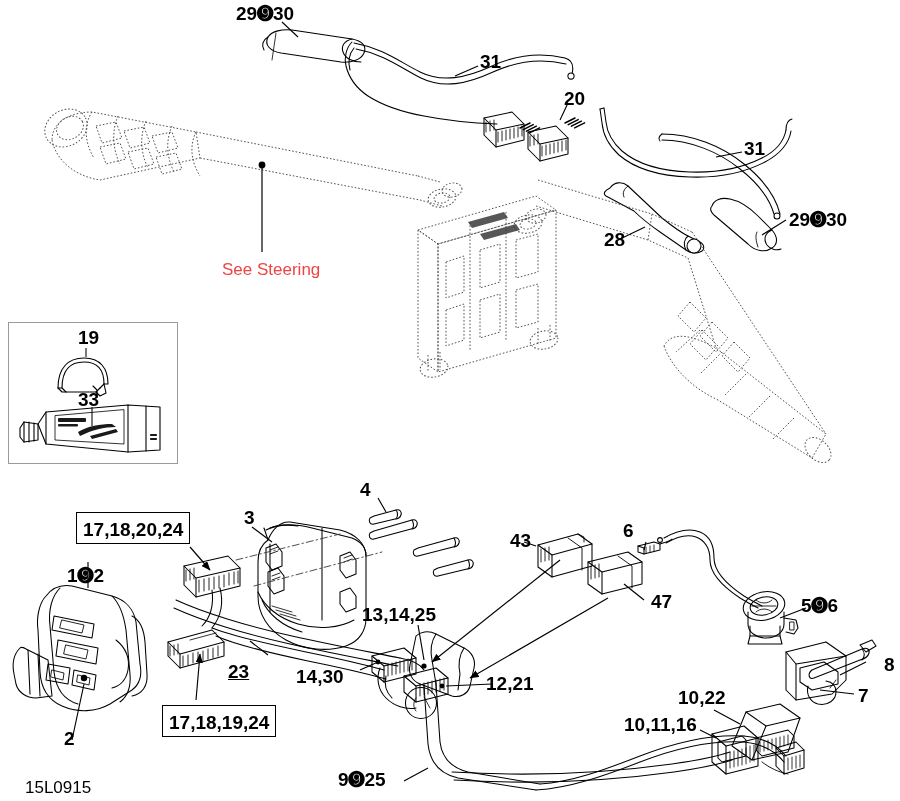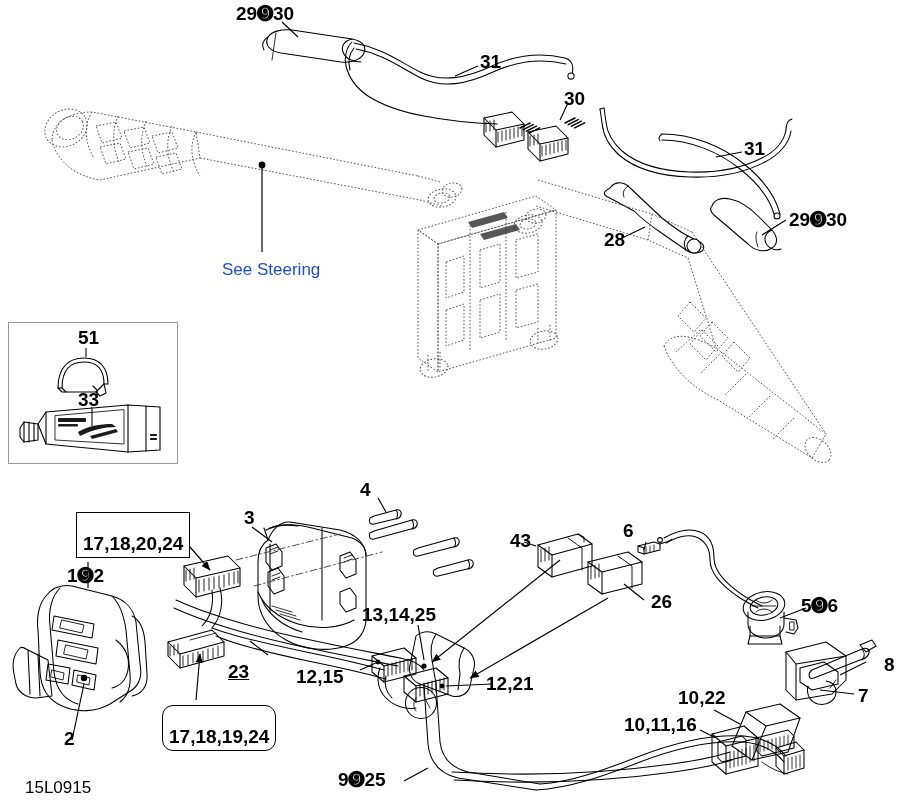--- a/index.html
+++ b/index.html
@@ -3,22 +3,22 @@
 <meta charset="utf-8">
 <style>
   html,body{margin:0;padding:0;background:#ffffff;}
   body{width:900px;height:801px;position:relative;overflow:hidden;
        font-family:"Liberation Sans", sans-serif;color:#000;}
   #sheet{position:absolute;left:0;top:0;width:900px;height:801px;}
   svg.layer{position:absolute;left:0;top:0;width:900px;height:801px;overflow:visible;}
   .callout{position:absolute;font-weight:bold;font-size:19px;letter-spacing:0px;
            white-space:nowrap;color:#000;line-height:1;}
   .boxed{position:absolute;font-weight:bold;font-size:19px;white-space:nowrap;
-         border:1.6px solid #000;background:#fff;padding:21px 6px 4px 6px;line-height:1;}
-  .plainlabel{position:absolute;font-size:17px;white-space:nowrap;color:#1d4ed8;line-height:1;}
+         border:1.6px solid #000;background:#fff;padding:7px 6px 4px 6px;line-height:1;}
+  .plainlabel{position:absolute;font-size:17px;white-space:nowrap;color:#ef4444;line-height:1;}
   .sheetcode{position:absolute;font-size:17px;left:4px;top:778px;white-space:nowrap;margin-left:21px;}
   .panel{position:absolute;border:1.6px solid #9a9a9a;background:#fff;}
 </style>
 </head>
 <body>
 
 <div id="sheet">
 
   <svg class="layer" viewBox="0 0 900 801" xmlns="http://www.w3.org/2000/svg">
     <defs>
@@ -521,44 +521,44 @@
       <path d="M714,710 L740,724"></path>
       <path d="M700,730 L716,738"></path>
 
       <path d="M560,560 L432,662" marker-end="url(#ah)"></path>
       <path d="M608,598 L470,678" marker-end="url(#ah)"></path>
     </g>
   </svg>
 
   <div class="callout" style="left:236px;top:4px;">29➒30</div>
   <div class="callout" style="left:480px;top:52px;">31</div>
-  <div class="callout" style="left:564px;top:89px;">30</div>
+  <div class="callout" style="left:564px;top:89px;">20</div>
   <div class="callout" style="left:744px;top:139px;">31</div>
   <div class="callout" style="left:789px;top:210px;">29➒30</div>
   <div class="callout" style="left:604px;top:230px;">28</div>
 
   <div class="plainlabel" style="left:222px;top:261px;">See Steering</div>
 
-  <div class="callout" style="left:78px;top:328px;">51</div>
+  <div class="callout" style="left:78px;top:328px;">19</div>
   <div class="callout" style="left:78px;top:390px;">33</div>
 
   <div class="callout" style="left:360px;top:480px;">4</div>
   <div class="callout" style="left:244px;top:508px;">3</div>
   <div class="boxed" style="left:76px;top:512px;">17,18,20,24</div>
   <div class="callout" style="left:67px;top:566px;">1➒2</div>
   <div class="callout" style="left:64px;top:729px;">2</div>
-  <div class="boxed" style="left:162px;top:705px;border-radius:11px;">17,18,19,24</div>
+  <div class="boxed" style="left:162px;top:705px;">17,18,19,24</div>
   <div class="callout" style="left:228px;top:662px;text-decoration:underline;">23</div>
   <div class="callout" style="left:362px;top:605px;">13,14,25</div>
-  <div class="callout" style="left:296px;top:667px;">12,15</div>
+  <div class="callout" style="left:296px;top:667px;">14,30</div>
   <div class="callout" style="left:486px;top:674px;">12,21</div>
   <div class="callout" style="left:338px;top:770px;">9➒25</div>
 
   <div class="callout" style="left:510px;top:531px;">43</div>
-  <div class="callout" style="left:651px;top:592px;">26</div>
+  <div class="callout" style="left:651px;top:592px;">47</div>
   <div class="callout" style="left:623px;top:521px;">6</div>
   <div class="callout" style="left:801px;top:596px;">5➒6</div>
   <div class="callout" style="left:884px;top:655px;">8</div>
   <div class="callout" style="left:858px;top:686px;">7</div>
   <div class="callout" style="left:678px;top:688px;">10,22</div>
   <div class="callout" style="left:624px;top:715px;">10,11,16</div>
 
   <div class="sheetcode">15L0915</div>
 </div>
 

